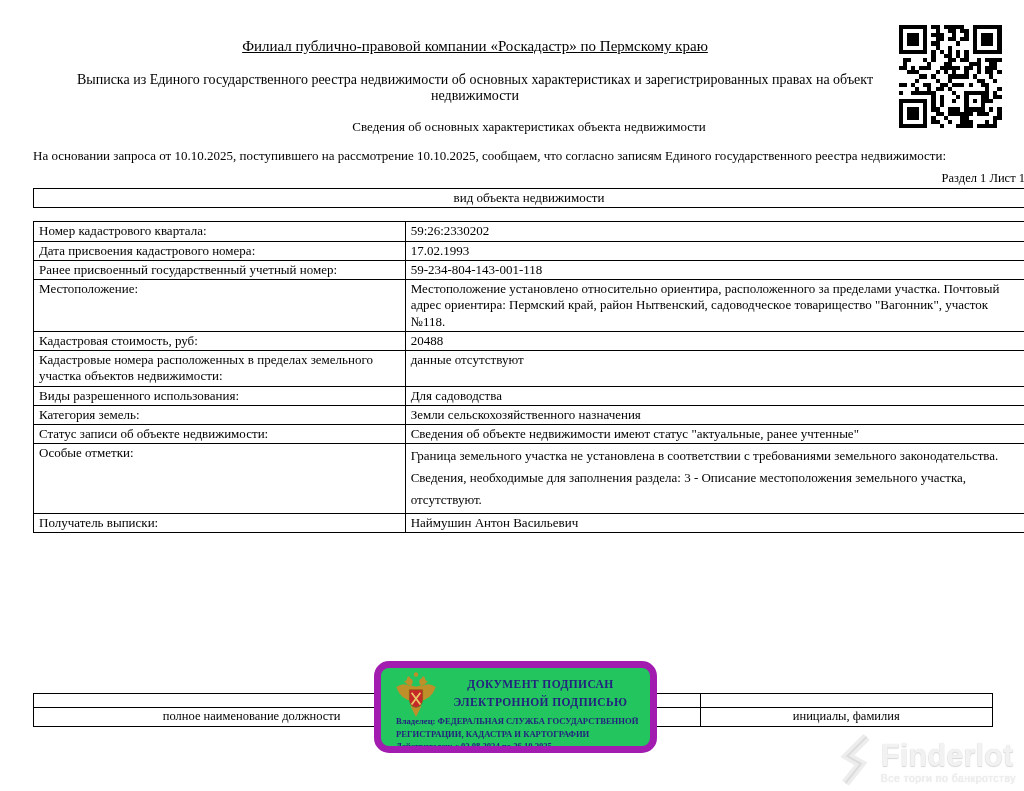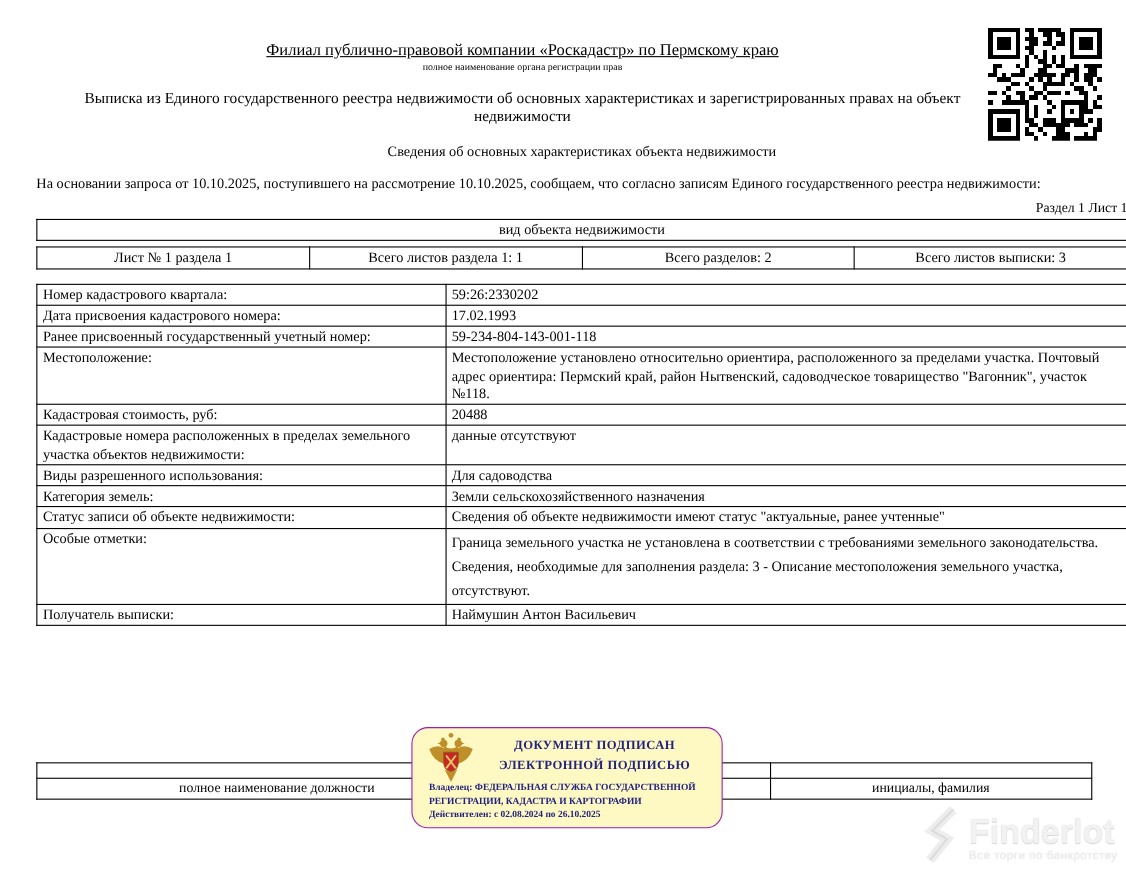--- a/index.html
+++ b/index.html
@@ -42,21 +42,21 @@
   .sig-row-labels td { height:19px; }
   .sig-c1 { width:45.5%; } .sig-c2 { width:24%; } .sig-c3 { width:30.5%; }
 
   
   .qr { position:absolute; left:897px; top:25px; width:106px; height:103px; }
   .qr svg { width:100%; height:100%; }
 
   
   .stamp {
     position:absolute; left:374px; top:661px; width:283px; height:92px;
-    background:#fef9c3; border:1px solid #a21caf; border-radius:15px;
+    background:#22c55e; border:7px solid #a21caf; border-radius:15px;
     z-index:5; color:#23237f; overflow:hidden;
   }
   .stamp-emblem { position:absolute; left:13px; top:3px; width:44px; height:48px; }
   .stamp-title { margin:8px 8px 0 58px; text-align:center; font-size:11.5px; font-weight:bold; letter-spacing:.4px; line-height:1.55; }
   .stamp-small { margin:3px 6px 0 15px; font-size:8.6px; font-weight:bold; line-height:1.5; }
   .stamp-small div { white-space:nowrap; }
 
   
   .watermark {
     position:absolute; right:8px; bottom:0px; z-index:1;
@@ -68,45 +68,34 @@
   .wm-tagline { font-family:"Liberation Sans","DejaVu Sans",sans-serif; font-size:10.5px; letter-spacing:.5px;
     color:#f0f0f0; text-shadow:0 0 1px #d2d2d2; margin-top:1px; }
 </style>
 </head>
 <body>
 
 <div class="content">
 
   <div class="hdr-narrow">
     <div class="org-title">Филиал публично-правовой компании «Роскадастр» по Пермскому краю</div>
-    <div class="org-caption">полное наименование органа регистрации прав</div>
     <div class="doc-title">Выписка из Единого государственного реестра недвижимости об основных характеристиках и зарегистрированных правах на объект недвижимости</div>
   </div>
   <div class="subtitle">Сведения об основных характеристиках объекта недвижимости</div>
   <div class="request-line">На  основании запроса от 10.10.2025, поступившего на рассмотрение 10.10.2025, сообщаем, что согласно записям Единого государственного реестра недвижимости:</div>
   <div class="section-sheet">Раздел 1 Лист 1</div>
 
   <table class="tblA t-center">
     <tbody>
     <tr>
           <td>вид объекта недвижимости</td>
         </tr>
   </tbody>
     </table>
 
-  <table class="tblB t-center">
-    <tbody>
-        <tr>
-      <td>Лист № 1 раздела 1</td>
-      <td>Всего листов раздела 1: 1</td>
-      <td>Всего разделов: 2</td>
-      <td>Всего листов выписки: 3</td>
-    </tr>
-  </tbody>
-    </table>
 
 
   <table class="tblD">
     <tbody>
         <tr>
           <td class="lbl">Номер кадастрового квартала:</td>
           <td>59:26:2330202</td>
         </tr>
     <tr>
           <td class="lbl">Дата присвоения кадастрового номера:</td>

